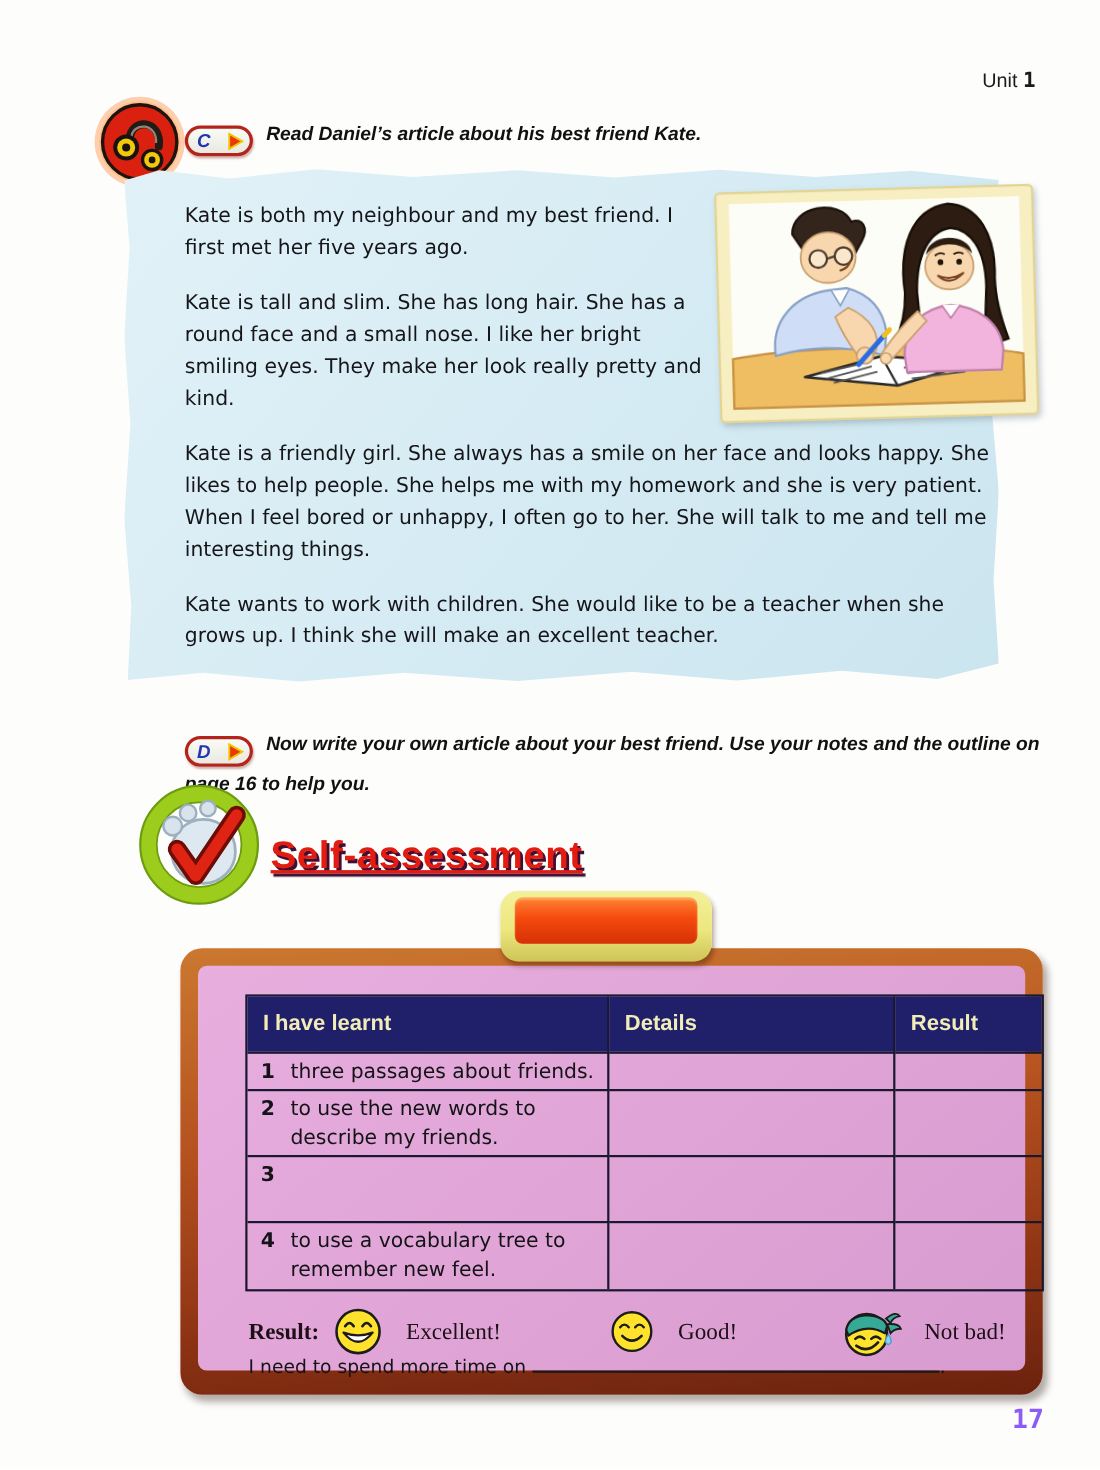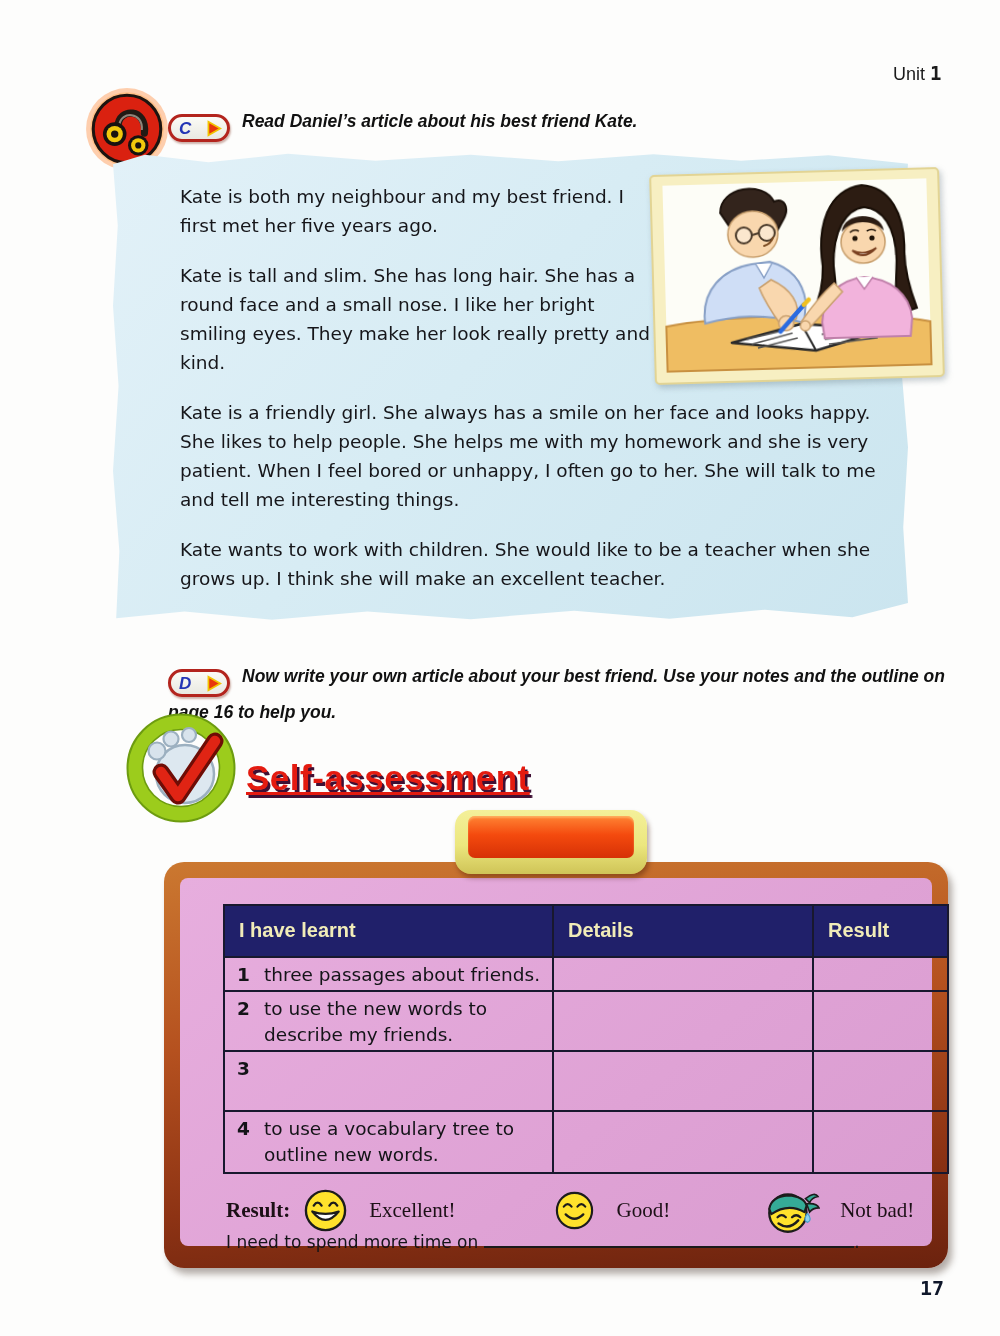--- a/index.html
+++ b/index.html
@@ -23,21 +23,21 @@
   #c-row{left:168px;top:88px;width:810px;}
   #d-row{left:168px;top:643px;width:790px;}
 
   
   #panel{left:113px;top:150px;width:795px;height:472px;
      background:linear-gradient(130deg,#e2f1f8 0%,#d7ecf4 45%,#cbe5ef 100%);
      clip-path:polygon(0% 3%,4% 1%,12% 2.6%,22% .8%,33% 2.3%,45% 1%,56% 2.4%,68% .9%,79% 2.3%,90% 1.1%,100% 2.9%,99.5% 14%,100% 30%,99.2% 47%,100% 63%,99.4% 80%,100% 96%,93% 99%,82% 97.4%,70% 99.3%,58% 97.6%,45% 99.4%,32% 97.8%,20% 99.5%,9% 97.8%,.4% 99.2%,.8% 85%,0% 68%,.7% 50%,0% 33%,.6% 16%);}
 
   #article{left:168px;top:182px;width:740px;color:#16161a;
      font-family:"DejaVu Sans",sans-serif;font-size:18.5px;line-height:29px;}
-  #article p{margin:0 0 21px 12px;}
+  #article p{margin:0 0 21px 0;}
   #article p.narrow{width:478px;}
 
   #illustration{left:652px;top:171px;width:290px;height:210px;transform:rotate(-1.6deg);
      filter:drop-shadow(2px 3px 3px rgba(90,110,120,.35));}
 
   
   #sa-icon{left:126px;top:713px;width:110px;height:110px;}
   #sa-title{left:246px;top:758px;font-size:35px;font-weight:bold;color:#e41b10;
      letter-spacing:.5px;text-shadow:2.5px 3px 0 #3f1034;text-decoration:underline;}
 
@@ -72,21 +72,21 @@
      font-family:"Liberation Serif",serif;font-size:21px;color:#1c1016;}
   #result-row .rlabel{font-weight:bold;}
   #result-row svg{flex:none;}
   .opt-label{margin-left:20px;}
   #more-time{position:absolute;left:46px;top:352px;font-family:"DejaVu Sans",sans-serif;
      font-size:17px;color:#141418;}
   .blank{display:inline-block;width:370px;border-bottom:2px solid #1a1a1a;height:16px;
      margin-left:6px;}
 
   #page-num{left:920px;top:1276px;font-family:"DejaVu Sans Mono",monospace;
-     font-weight:bold;font-size:20px;color:#0f172a;}
+     font-weight:bold;font-size:24px;color:#8b5cf6;}
 </style>
 </head>
 <body>
 
 <div id="page">
 
   <div class="abs" id="unit"><span>Unit</span>&nbsp;<b>1</b></div>
 
   <svg class="abs" style="left:84px;top:86px;width:86px;height:86px" viewBox="0 0 84 84">
     <circle cx="42" cy="42" r="40" fill="#ff8838" opacity="0.4"></circle>
@@ -200,21 +200,21 @@
         <div class="cell r2"></div>
 
         <div class="cell bcell cb r3">
             <span class="rownum">3</span>
           </div>
         <div class="cell cb r3"></div>
         <div class="cell r3"></div>
 
         <div class="cell bcell cb r4">
             <span class="rownum">4</span>
-            <span>to use a vocabulary tree to outline new words.</span>
+            <span>to use a vocabulary tree to remember new feel.</span>
           </div>
         <div class="cell cb r4"></div>
         <div class="cell r4"></div>
       </div>
 
       <div id="result-row">
         <span class="rlabel">Result:</span>
         <svg style="margin-left:12px" width="47" height="47" viewBox="0 0 48 48">
           <circle cx="24" cy="24" r="20" fill="#ffe22c" stroke="#1c1c1c" stroke-width="2.4"></circle>
           <path d="M12,19 q4,-6 8,0 M28,19 q4,-6 8,0" stroke="#1c1c1c" stroke-width="2.4" fill="none" stroke-linecap="round"></path>

